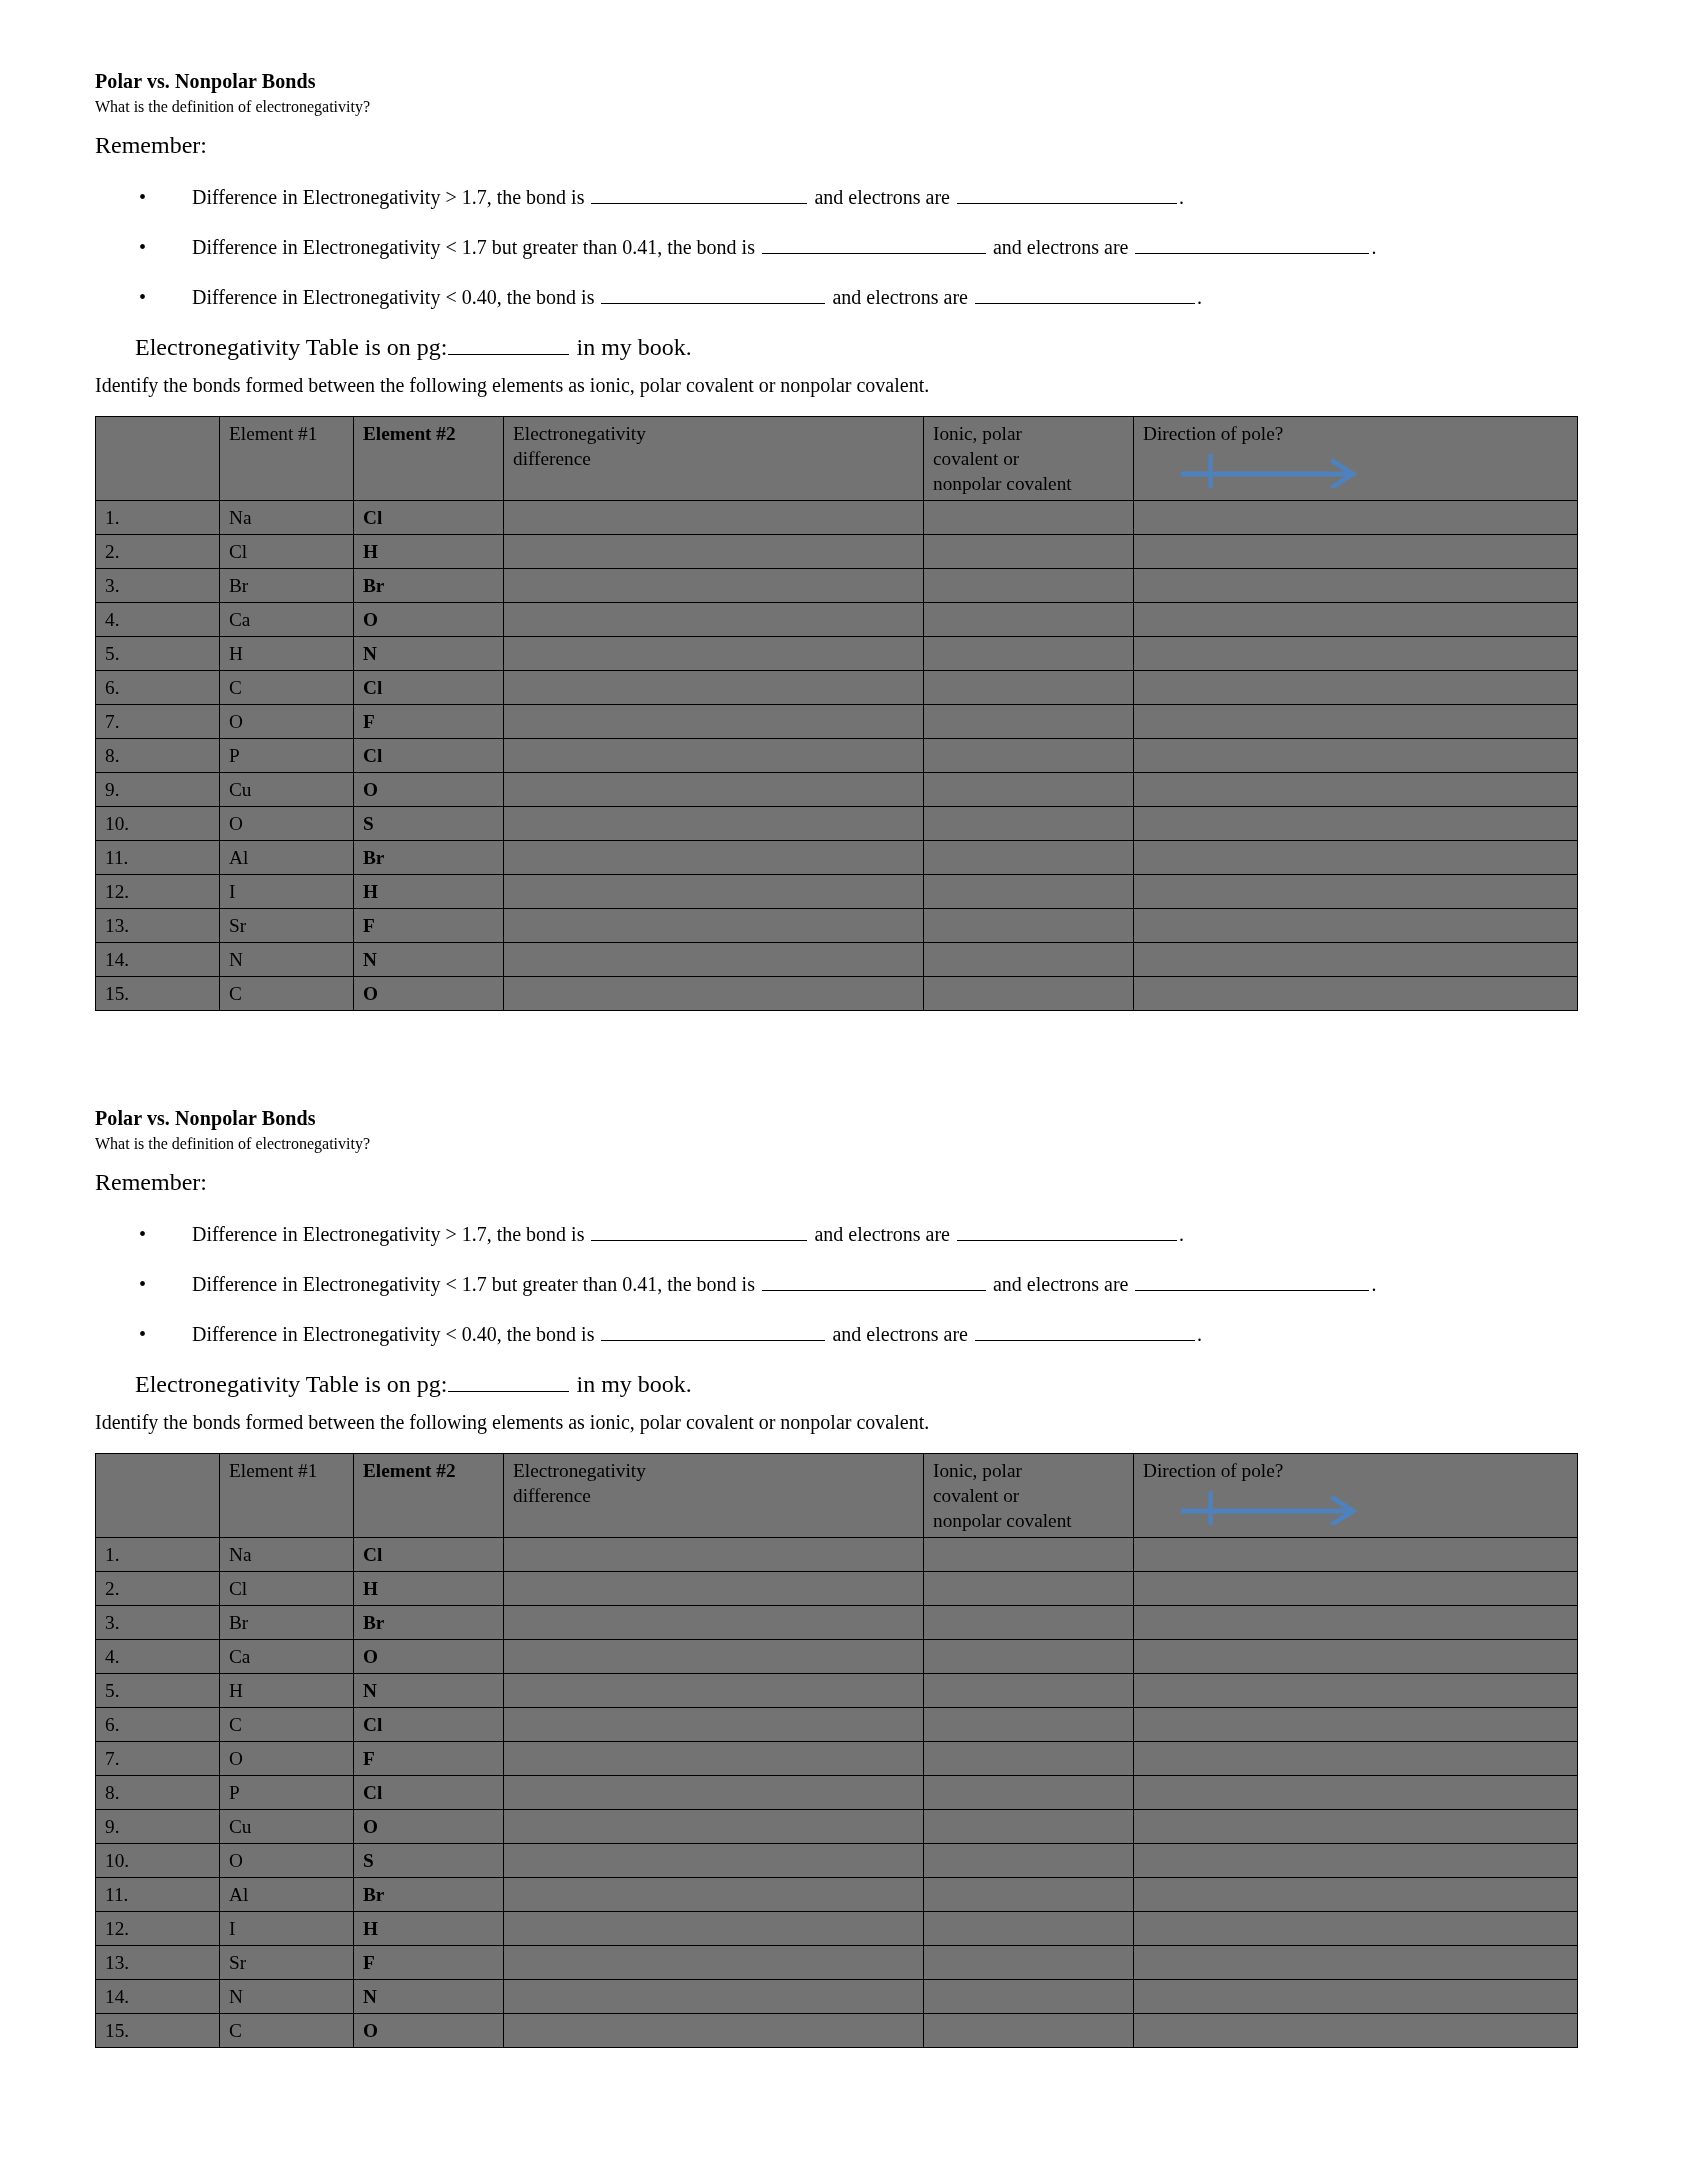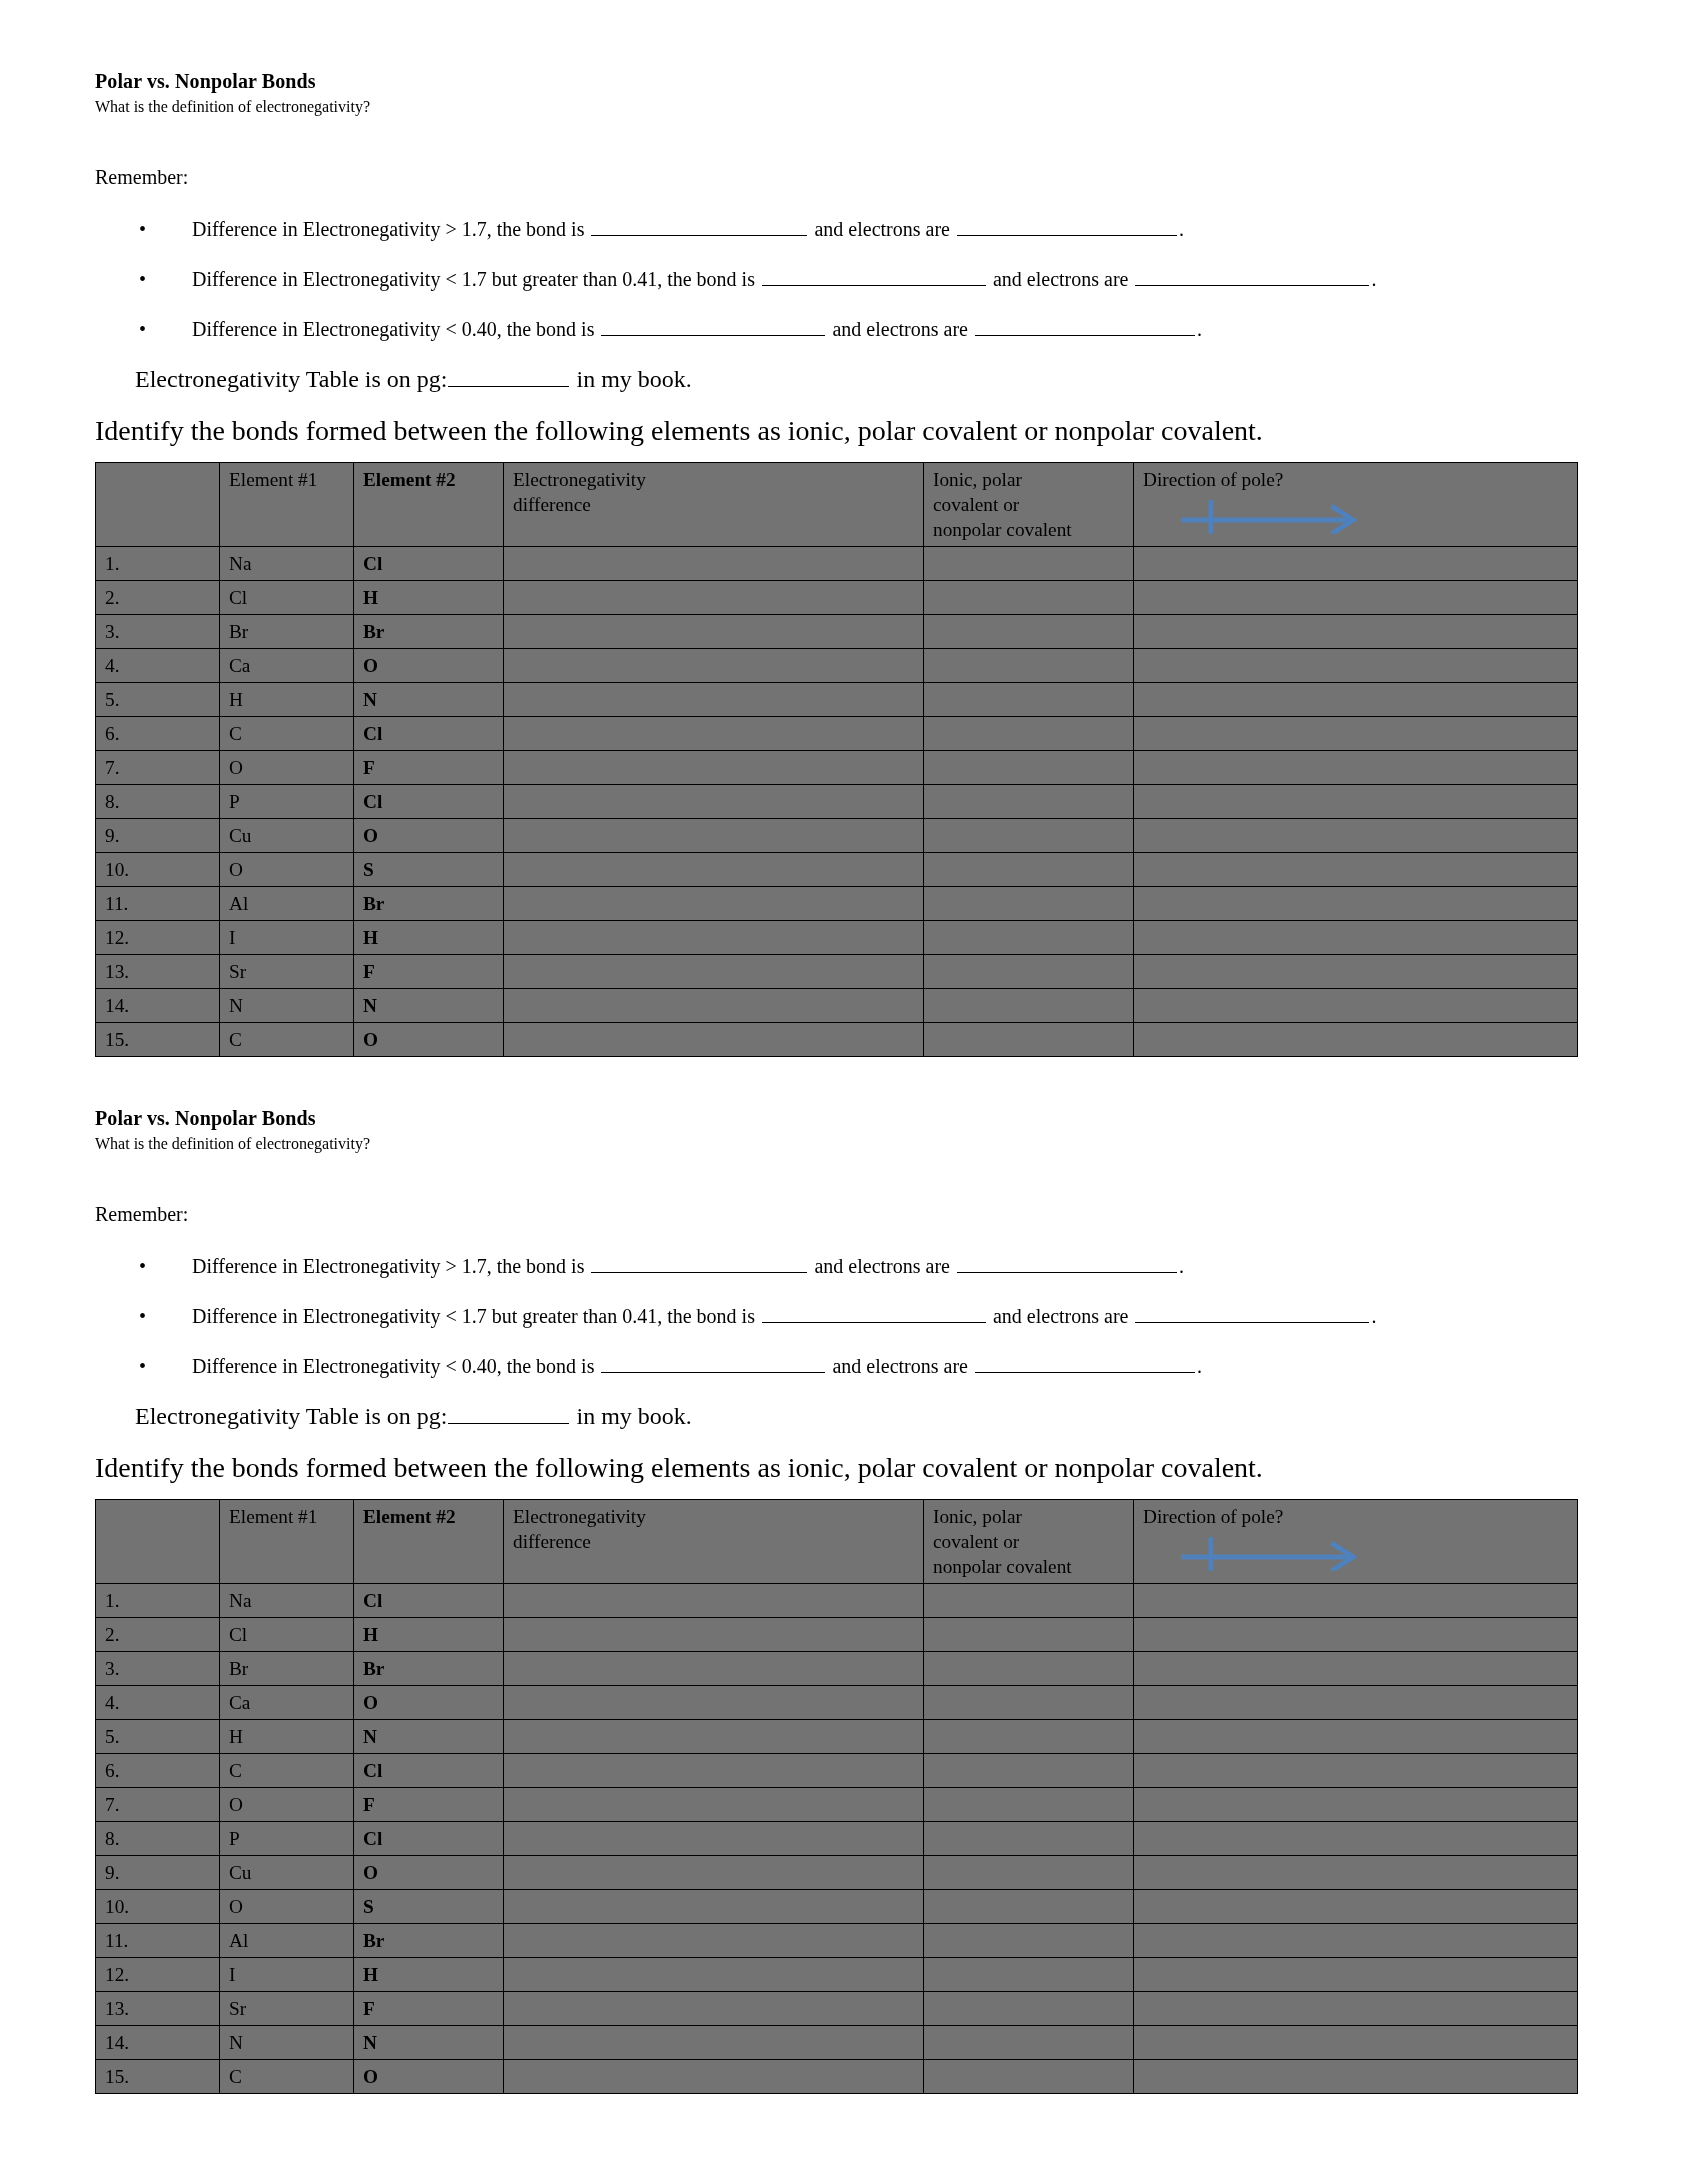--- a/index.html
+++ b/index.html
@@ -34,23 +34,23 @@
     font-weight: bold;
     font-size: 20px;
     line-height: 25px;
     letter-spacing: 0.1px;
   }
   .doc-question {
     font-size: 16px;
     line-height: 26px;
   }
   .remember-label {
-    font-size: 20px;
+    font-size: 24px;
     line-height: 26px;
-    margin-top: 44px;
+    margin-top: 12px;
   }
   ul.rules {
     list-style: none;
     margin: 26px 0 0 0;
     padding: 0;
   }
   ul.rules li {
     position: relative;
     font-size: 20px;
     line-height: 26px;
@@ -78,23 +78,23 @@
   .blank.b4 { width: 234px; }
   .blank.bpg { width: 121px; margin: 0 1px; }
   .pg-line {
     text-align: left;
     font-size: 24px;
     line-height: 26px;
     margin-top: 10px;
     padding-left: 40px;
   }
   .identify-line {
-    font-size: 28px;
+    font-size: 20px;
     line-height: 26px;
-    margin-top: 26px;
+    margin-top: 12px;
   }
   table.bonds {
     border-collapse: collapse;
     width: 1481px;
     margin-top: 18px;
     table-layout: fixed;
     background: #737373;
   }
   table.bonds td {
     border: 1.3px solid #000;

